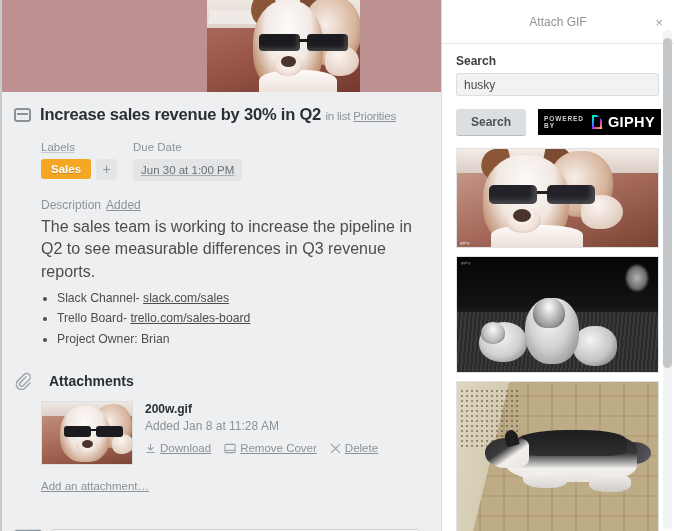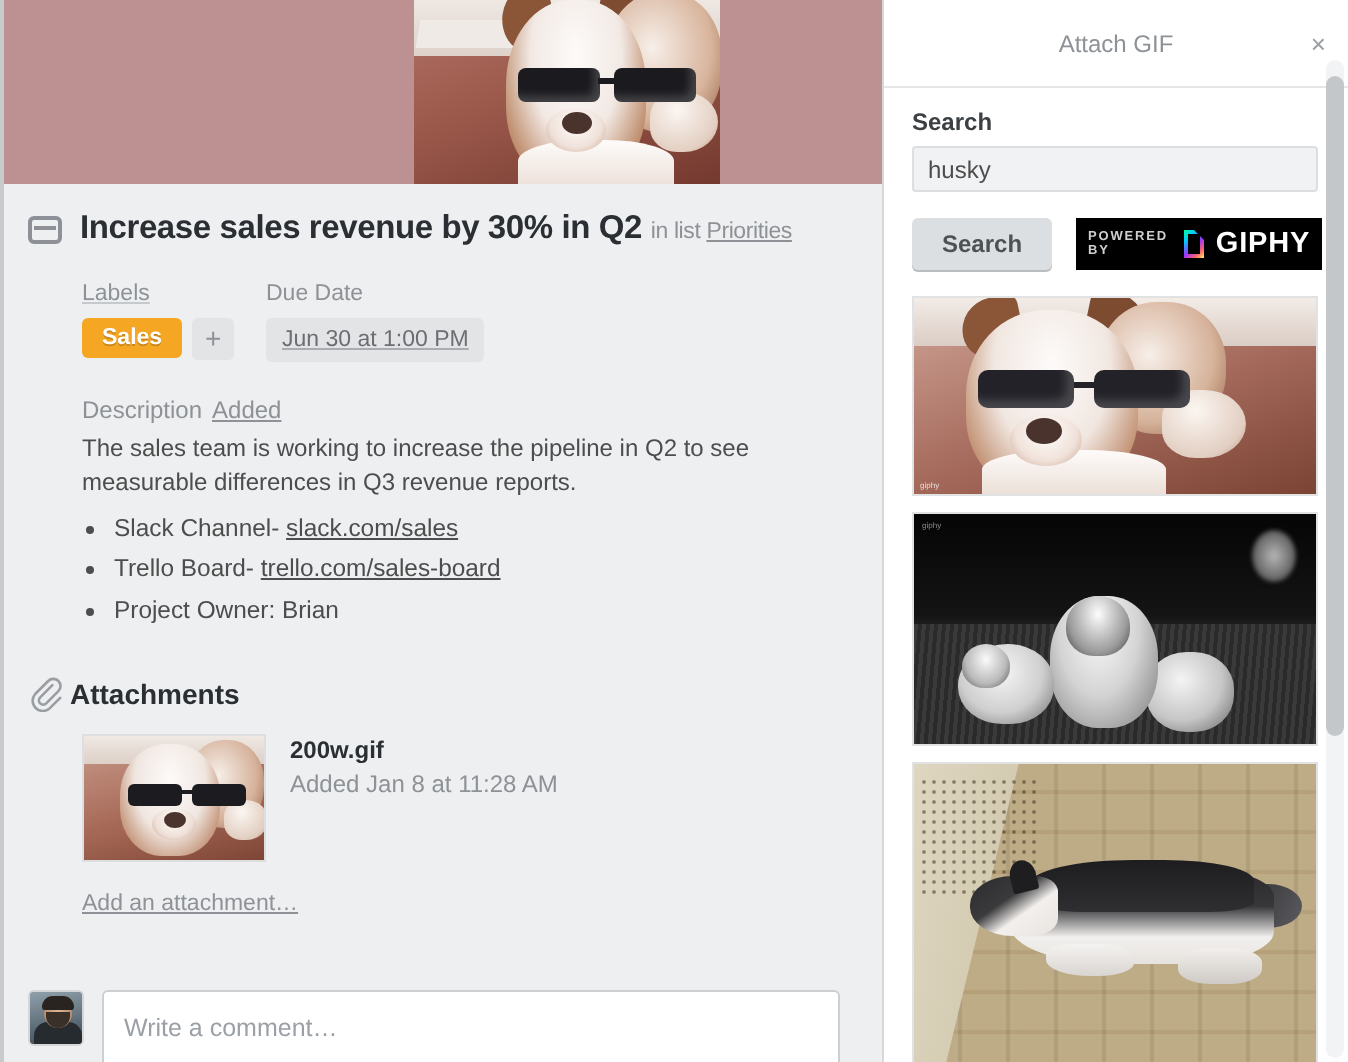--- a/index.html
+++ b/index.html
@@ -103,27 +103,27 @@
   }
   .due-chip {
     background:#e2e4e6; color:#6b6f73; font-size:11.5px;
     padding:5px 8px; border-radius:3px; display:inline-block;
     text-decoration: underline; text-decoration-color:#a9adb1;
   }
 
   .desc-block { padding: 17px 0 0 27px; }
   .desc-head { font-size:12px; color:#8e9296; }
   .desc-edit { color:#8e9296; text-decoration:underline; margin-left:5px; }
-  .desc-text { font-size:12px; color:#4d4d4d; line-height:1.42; margin-top:4px; max-width:372px; }
+  .desc-text { font-size:16px; color:#4d4d4d; line-height:1.42; margin-top:4px; max-width:372px; }
   .desc-list { margin: 4px 0 0 16px; }
   .desc-list li { font-size:12.2px; color:#4d4d4d; line-height:1.68; }
   .desc-list li::marker { color:#4d4d4d; }
   .dlink { color:#4d4d4d; }
 
-  .sec-head-row { display:flex; align-items:center; gap:3px; padding-top:22px; }
+  .sec-head-row { display:flex; align-items:center; gap:17px; padding-top:22px; }
   .sec-head-text { font-size:14px; font-weight:bold; color:#2b2f33; }
   .icon-clip {
     width:18px; height:18px; flex:none; position:relative; margin-top:1px;
   }
   .icon-clip svg { display:block; }
 
   .attach-row { display:flex; gap:12px; padding: 11px 0 0 27px; }
   .attach-thumb {
     width:92px; height:64px; flex:none; border:1px solid #dcdee0; background:#a8726a;
     position:relative; overflow:hidden;
@@ -390,20 +390,41 @@
               <div class="at-lens l"></div>
               <div class="at-br"></div>
               <div class="at-lens r"></div>
             </div>
           <div class="at-snout"></div>
             <div class="at-nose"></div>
         </div>
         <div class="attach-info">
           <div class="attach-name">200w.gif</div>
           <div class="attach-added">Added Jan 8 at 11:28 AM</div>
+          <div class="attach-actions">
+            <span class="aa">
+              <svg width="11" height="11" viewBox="0 0 12 12">
+                <path d="M6 1 V7 M3.3 5 L6 7.6 L8.7 5 M2 10.3 H10" fill="none" stroke="#9a9ea2" stroke-width="1.1" stroke-linecap="round"></path>
+              </svg>
+              <span class="aa-lbl">Download</span>
+            </span>
+            <span class="aa">
+              <svg width="12" height="11" viewBox="0 0 13 12">
+                <rect x="1" y="1.5" width="11" height="9" rx="1" fill="none" stroke="#9a9ea2" stroke-width="1.1"></rect>
+                <path d="M1 8 H12" stroke="#9a9ea2" stroke-width="1.1"></path>
+              </svg>
+              <span class="aa-lbl">Remove Cover</span>
+            </span>
+            <span class="aa">
+              <svg width="11" height="11" viewBox="0 0 12 12">
+                <path d="M1.5 1.5 L10.5 10.5 M10.5 1.5 L1.5 10.5" stroke="#9a9ea2" stroke-width="1.2" stroke-linecap="round"></path>
+              </svg>
+              <span class="aa-lbl">Delete</span>
+            </span>
+          </div>
         </div>
       </div>
 
       <a class="add-attach" href="#">Add an attachment…</a>
 
       <div class="comment-sec">
         <div class="comment-box-row">
           <div class="avatar">
             <div class="av-bg"></div>
               <div class="av-body"></div>

